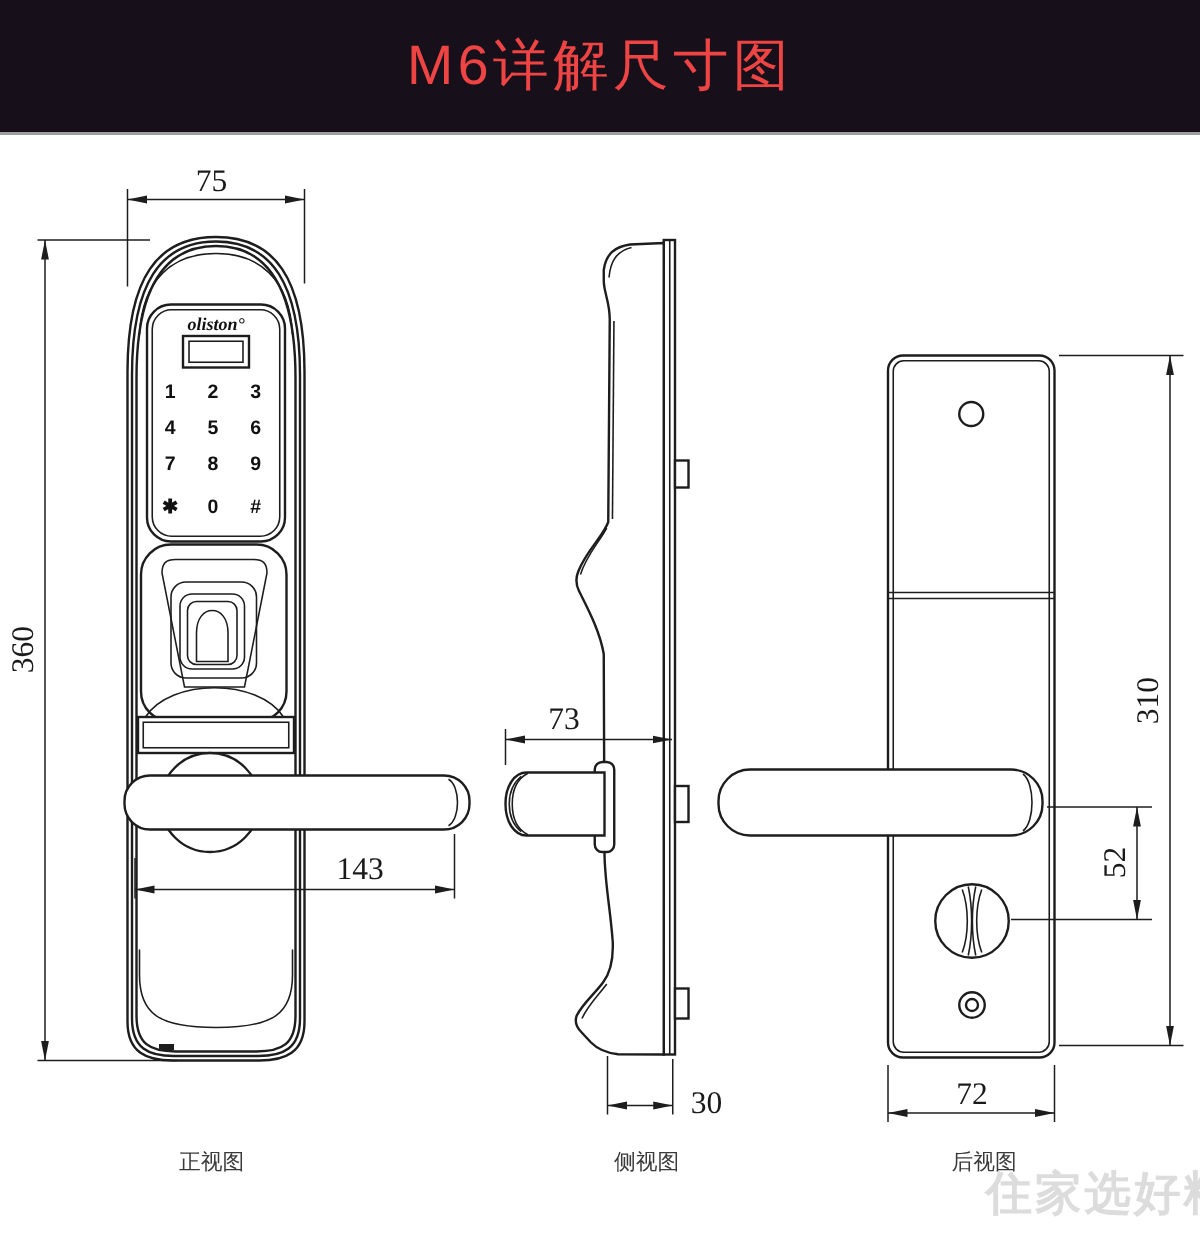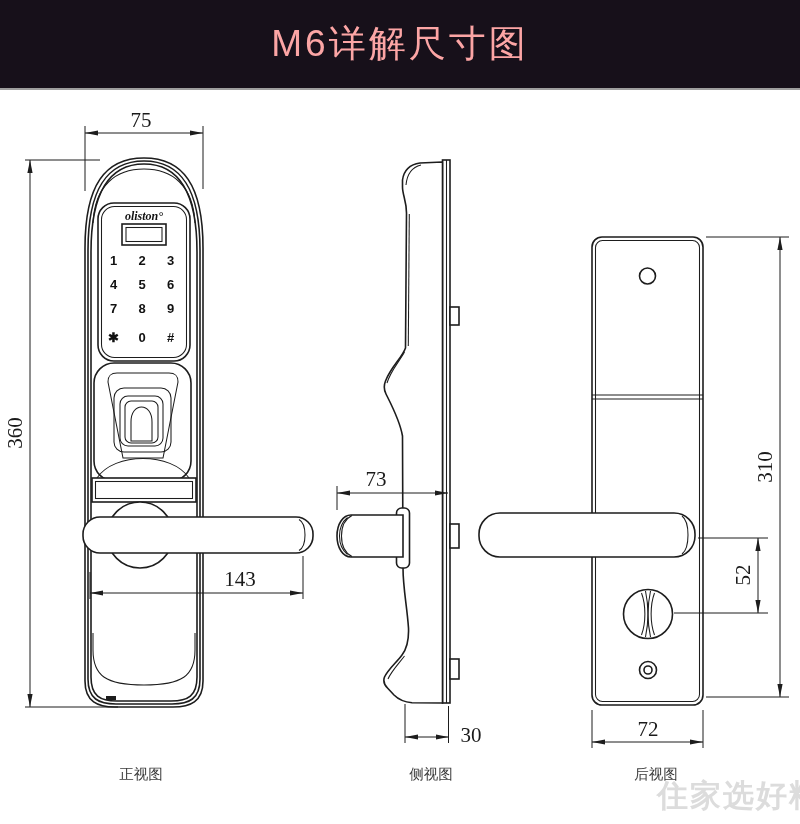--- a/index.html
+++ b/index.html
@@ -1,20 +1,20 @@
 <!DOCTYPE html>
 <html><head>
 <meta charset="utf-8">
 <style>
   html,body{margin:0;padding:0;background:#ffffff;}
   .page{position:relative;width:800px;height:824px;background:#ffffff;overflow:hidden;
         font-family:"Liberation Sans",sans-serif;}
   .header{position:absolute;top:0;left:0;width:800px;height:88px;background:#17101a;
           border-bottom:2px solid #9e9e9e;display:flex;align-items:center;justify-content:center;}
-  .header h1{margin:0;color:#fca5a5;font-size:37px;font-weight:normal;letter-spacing:3px;
+  .header h1{margin:0;color:#ef4444;font-size:37px;font-weight:normal;letter-spacing:3px;
              font-family:"Liberation Sans",sans-serif;}
   svg{position:absolute;top:90px;left:0;}
   .ln{fill:#ffffff;stroke:#1d1d1d;stroke-width:1.6;}
   .ln2{fill:none;stroke:#1d1d1d;stroke-width:1.6;}
   .thin{fill:none;stroke:#1d1d1d;stroke-width:1.05;}
   .dim{fill:none;stroke:#1d1d1d;stroke-width:1;}
   .dimtxt{font-family:"Liberation Serif",serif;font-size:21px;fill:#1a1a1a;}
   .cjk{font-family:"Liberation Sans",sans-serif;font-size:14.5px;fill:#3a3a3a;}
   .key{font-family:"Liberation Sans",sans-serif;font-size:13px;font-weight:bold;fill:#111;}
   .brand{font-family:"Liberation Serif",serif;font-size:12px;font-weight:bold;font-style:italic;fill:#111;}

